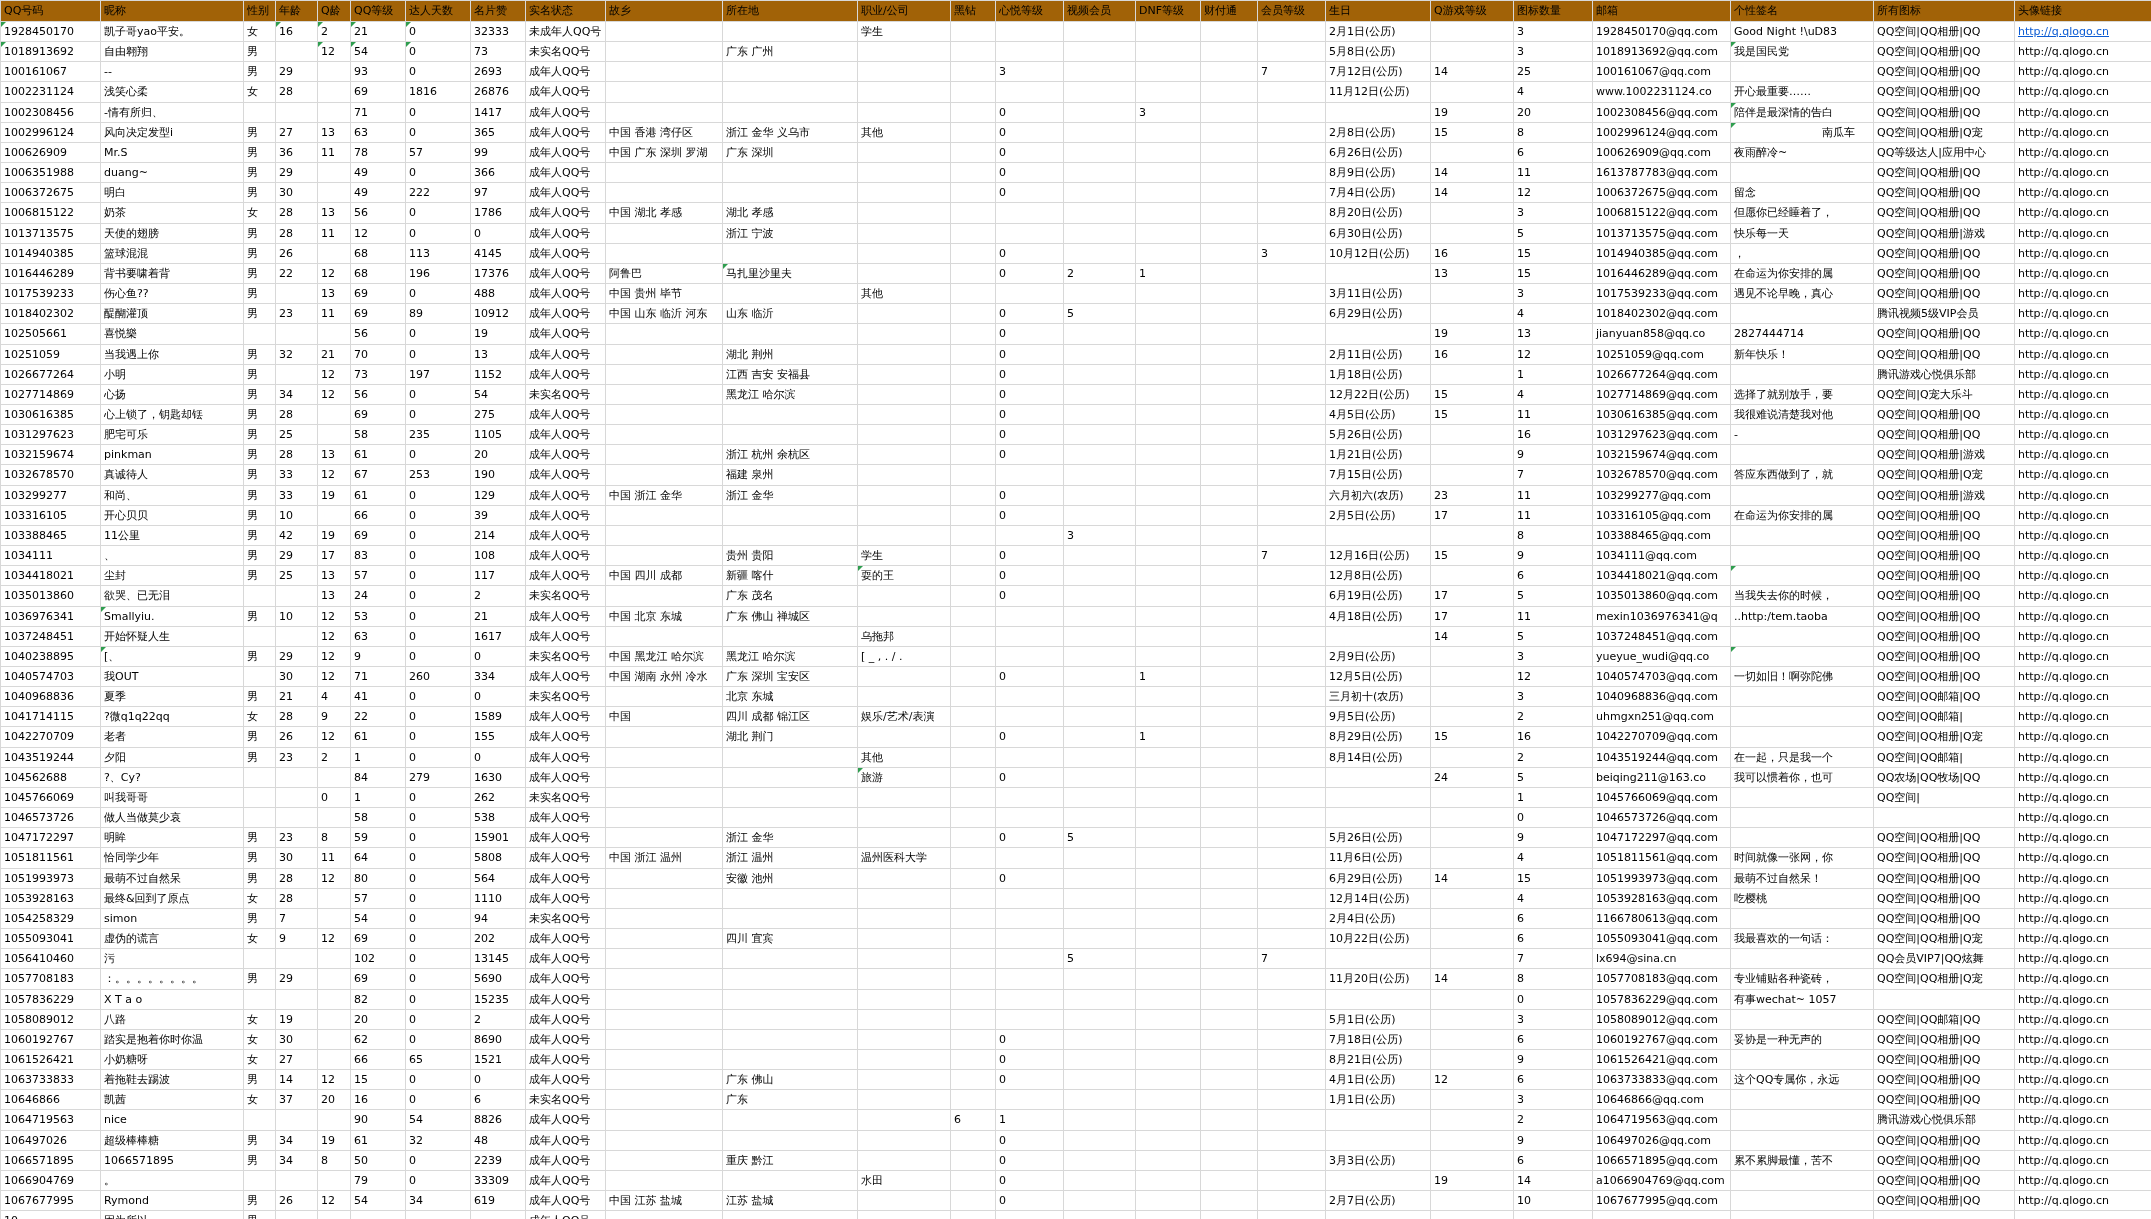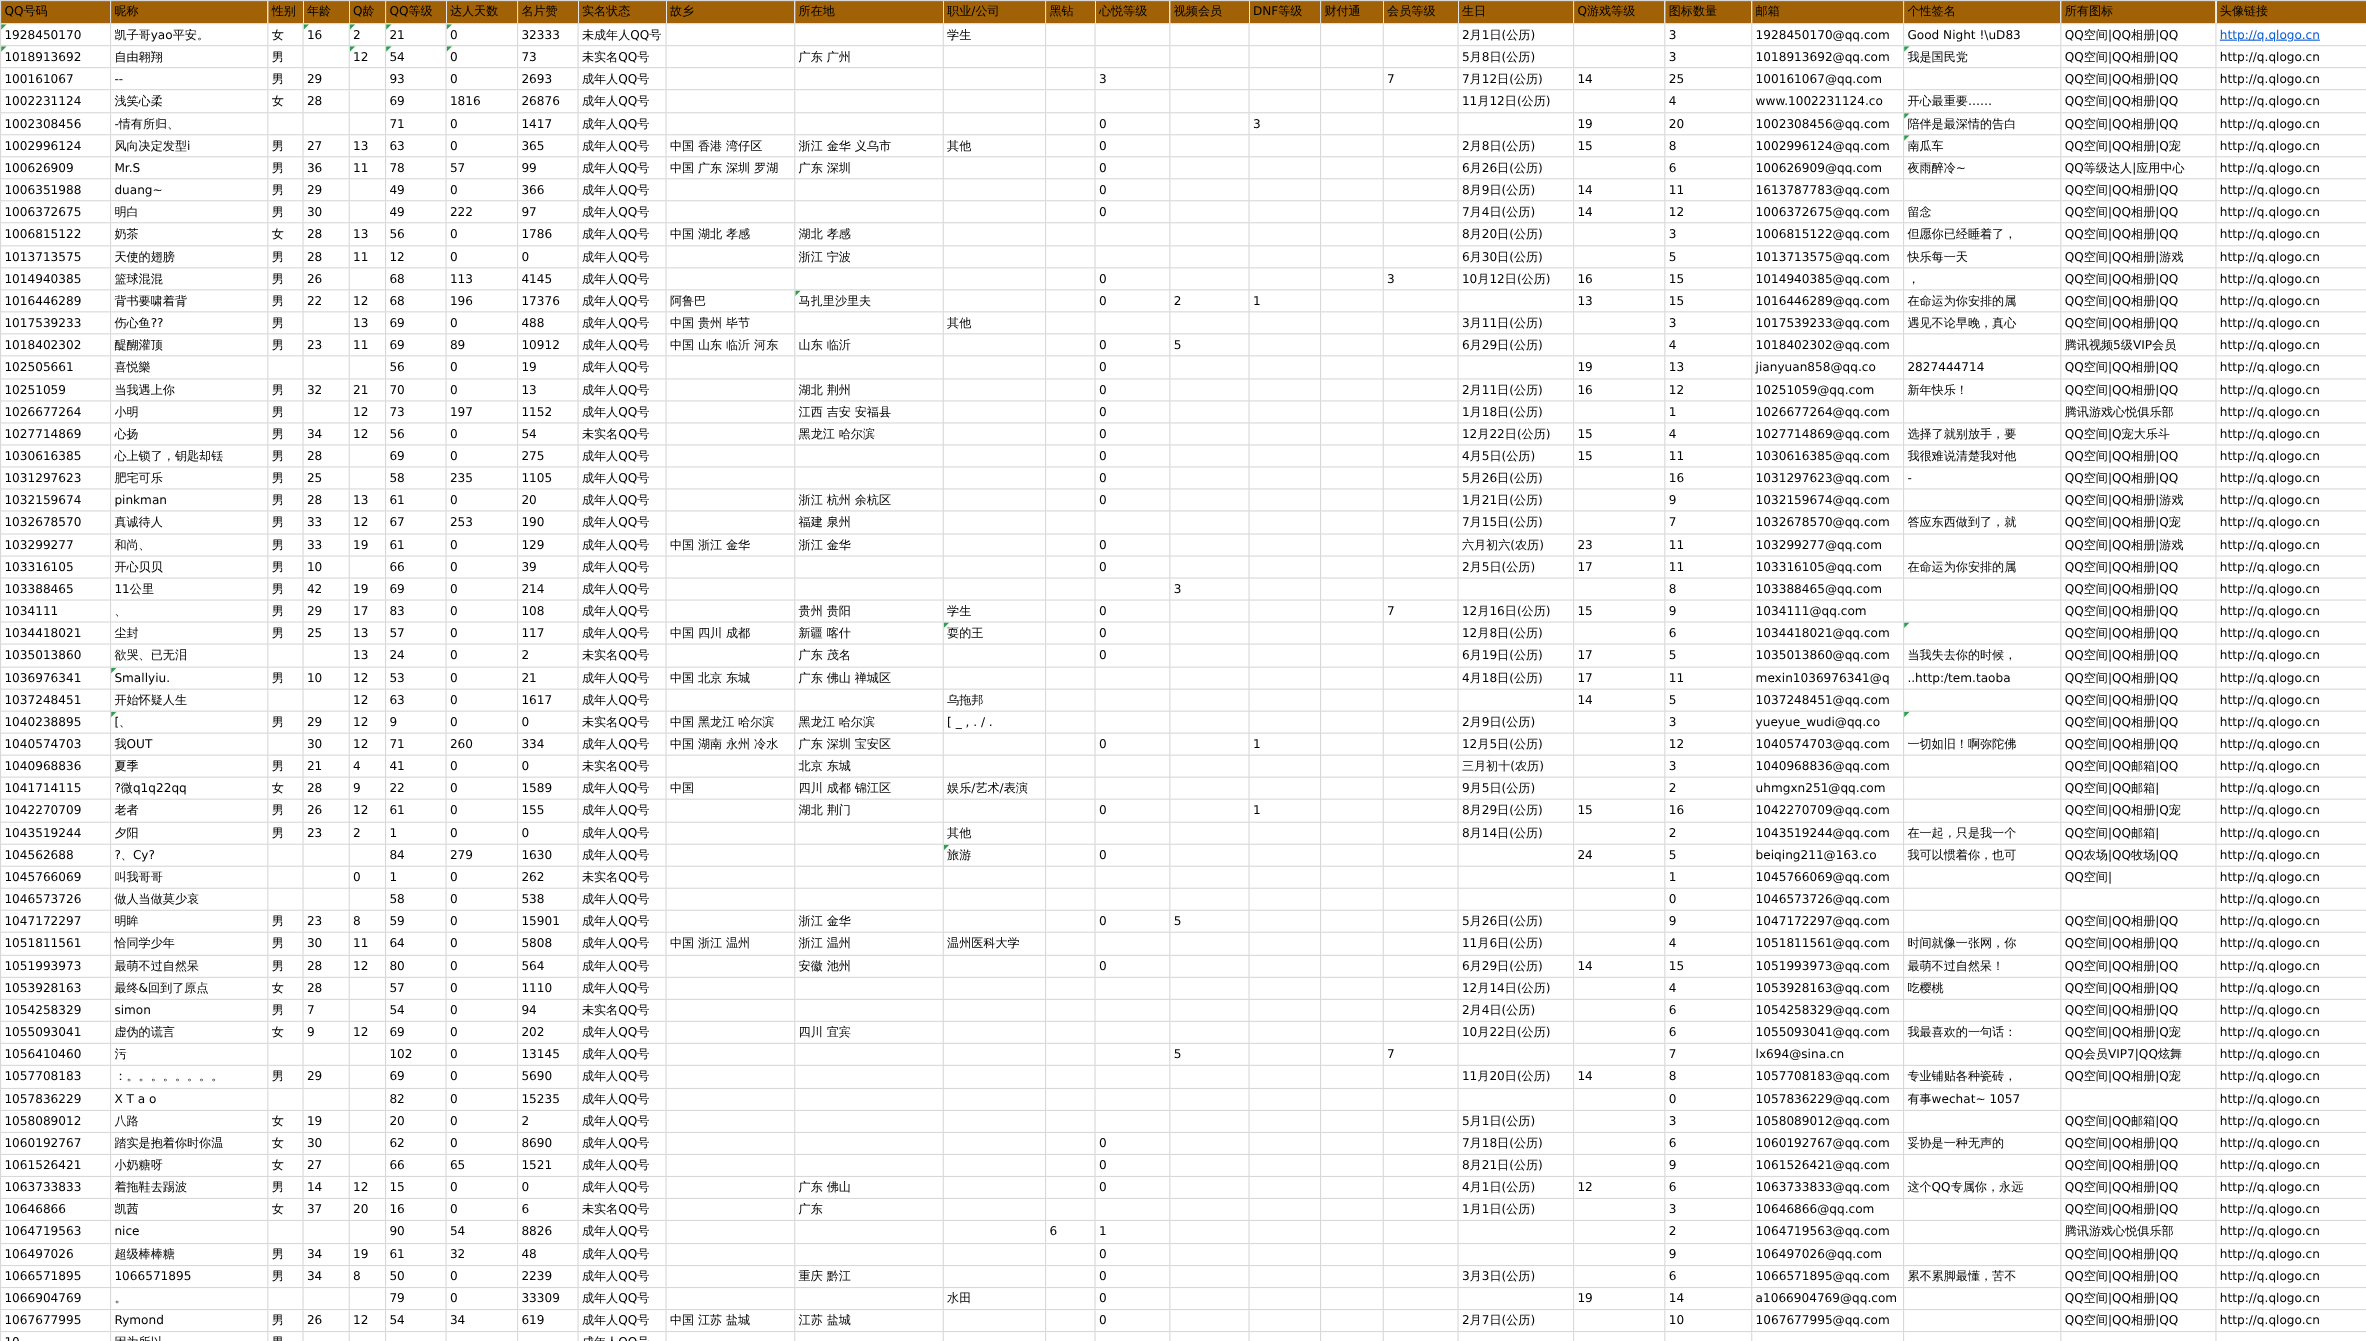--- a/index.html
+++ b/index.html
@@ -1,20 +1,20 @@
 <!DOCTYPE html>
 <html><head>
 <meta charset="utf-8">
 <style>
   html,body{margin:0;padding:0;width:2151px;height:1219px;overflow:hidden;background:#ffffff}
   table{border-collapse:collapse;table-layout:fixed;width:2151px;font-family:"DejaVu Sans",sans-serif;font-size:11px;color:#000}
   th,td{border:1px solid #d8d8d8;padding:0 1px 0 3px;white-space:nowrap;overflow:hidden;
         height:19.15px;line-height:19.15px;text-align:left;font-weight:normal;position:relative;vertical-align:middle}
   thead th{height:20px;line-height:20px;background:#a16207}
-  .rt{text-align:left;padding-right:2px}
+  .rt{text-align:right;padding-right:18px}
   a.qlink{color:#0b5bd3;text-decoration:underline;cursor:pointer}
   i.gm{position:absolute;top:0;left:0;width:0;height:0;display:block;
        border-top:5px solid #2f9e4f;border-right:5px solid transparent}
   tr.partial td{border-bottom:0}
 </style>
 </head>
 <body>
 
 <table id="grid">
   <colgroup id="cols">
@@ -1281,21 +1281,21 @@
         <td></td>
         <td></td>
         <td></td>
         <td></td>
         <td></td>
         <td></td>
         <td></td>
         <td>2月4日(公历)</td>
         <td></td>
         <td>6</td>
-        <td>1054258329@qq.com</td>
+        <td>1166780613@qq.com</td>
         <td></td>
         <td>QQ空间|QQ相册|QQ</td>
         <td>http://q.qlogo.cn</td>
       </tr>
       <tr>
         <td>1055093041</td>
         <td>虚伪的谎言</td>
         <td>女</td>
         <td>9</td>
         <td>12</td>

